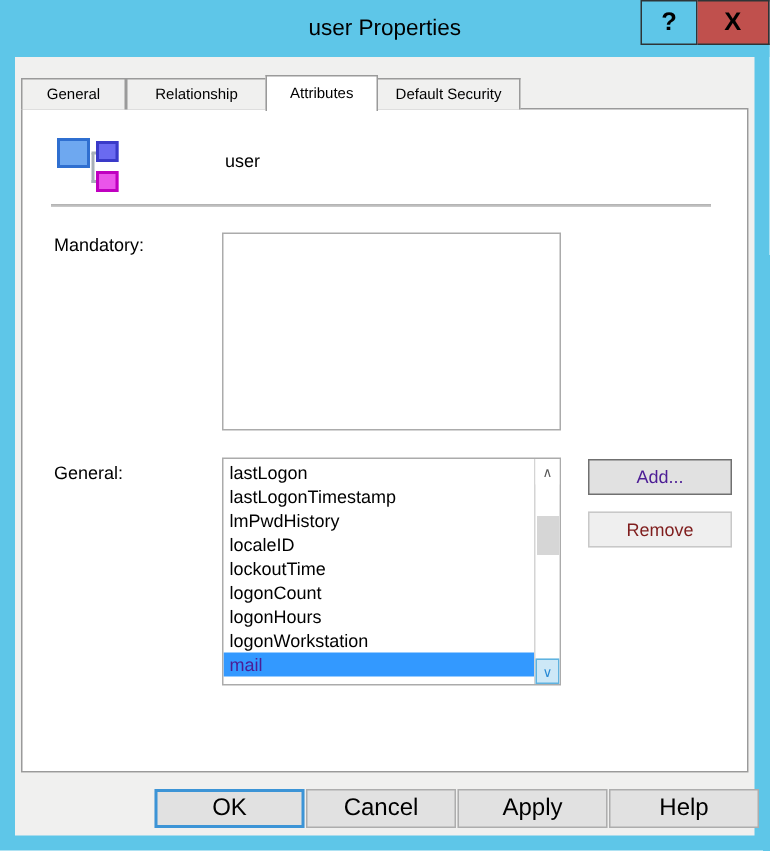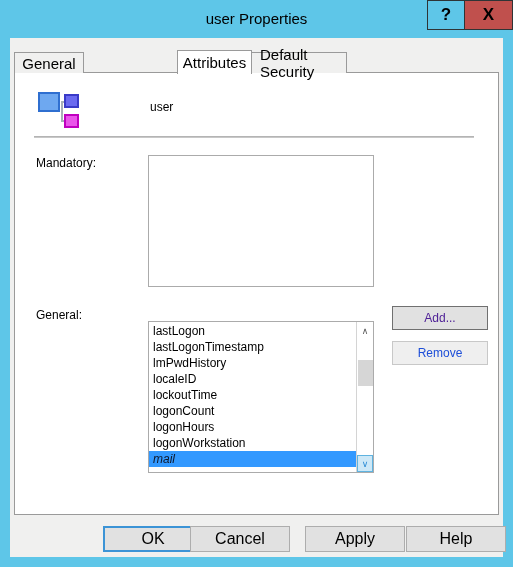--- a/index.html
+++ b/index.html
@@ -105,21 +105,21 @@
     top: 2px;
     height: 21px;
     background: #F0F0EF;
     border: 1px solid #9A9A9A;
     border-bottom: none;
     box-sizing: border-box;
     display: flex;
     align-items: center;
     justify-content: center;
     padding: 0 8px;
-    font-size: 15px;
+    font-size: 10px;
     color: #000000;
     cursor: default;
   }
   .tab.active {
     top: 0;
     height: 24px;
     background: #FFFFFF;
     border-color: #9A9A9A;
     z-index: 5;
   }
@@ -219,41 +219,39 @@
     left: 138px;
     top: 117px;
     width: 226px;
     height: 132px;
   }
   .listbox-optional {
     left: 138px;
     top: 267px;
     width: 226px;
     height: 152px;
-    margin-top: 16px;
   }
   .list-items {
     position: absolute;
     left: 0; top: 0;
     width: 208px;
     padding: 1px 0 0 0;
   }
   .list-item {
     height: 16px;
     line-height: 16px;
     padding-left: 4px;
     font-size: 12px;
     color: #000000;
     white-space: nowrap;
     cursor: default;
   }
   .list-item.selected {
     background: #3399FF;
-    color: #0f172a;
-    font-style: italic;
+    color: #4c1d95;
   }
 
   
   .scrollbar {
     position: absolute;
     right: 0;
     top: 0;
     width: 17px;
     height: 100%;
     background: #FFFFFF;
@@ -308,21 +306,21 @@
     left: 382px;
     top: 268px;
     border: 1px solid #707070;
     color: #4c1d95;
   }
   .btn-remove {
     left: 382px;
     top: 303px;
     border: 1px solid #C8C8C8;
     background: #EFEFEF;
-    color: #1d4ed8;
+    color: #7f1d1d;
   }
 
   
   .bottom-btn {
     position: absolute;
     top: 488px;
     width: 100px;
     height: 26px;
     background: #E1E1E1;
     border: 1px solid #ADADAD;
@@ -331,21 +329,21 @@
     align-items: center;
     justify-content: center;
     font-size: 16px;
     color: #000000;
     cursor: default;
   }
   .bottom-btn.default {
     border: 2px solid #3C94D6;
   }
   .btn-ok     { left: 93px; }
-  .btn-cancel { left: 180px; }
+  .btn-cancel { left: 194px; }
   .btn-apply  { left: 295px; }
   .btn-help2  { left: 396px; }
 </style>
 </head>
 <body>
 
 <div class="window">
 
   <div class="titlebar">
     <div class="title-text">user Properties</div>
@@ -354,20 +352,21 @@
       <div class="btn-close">X</div>
     </div>
   </div>
 
   <div class="client">
 
     <div class="tabpanel"></div>
 
     <div class="tabstrip">
       <div class="tab" style="left:0px;width:70px;">General</div>
+      <div class="tab" style="left:70px;width:94px;">Relationship</div>
       <div class="tab active" style="left:163px;width:75px;">Attributes</div>
       <div class="tab" style="left:237px;width:96px;">Default Security</div>
     </div>
 
     <div class="schema-icon">
       <div class="sq conn-h1"></div>
       <div class="sq conn-v"></div>
       <div class="sq conn-h2"></div>
       <div class="sq sq-main"></div>
       <div class="sq sq-tr"></div>

